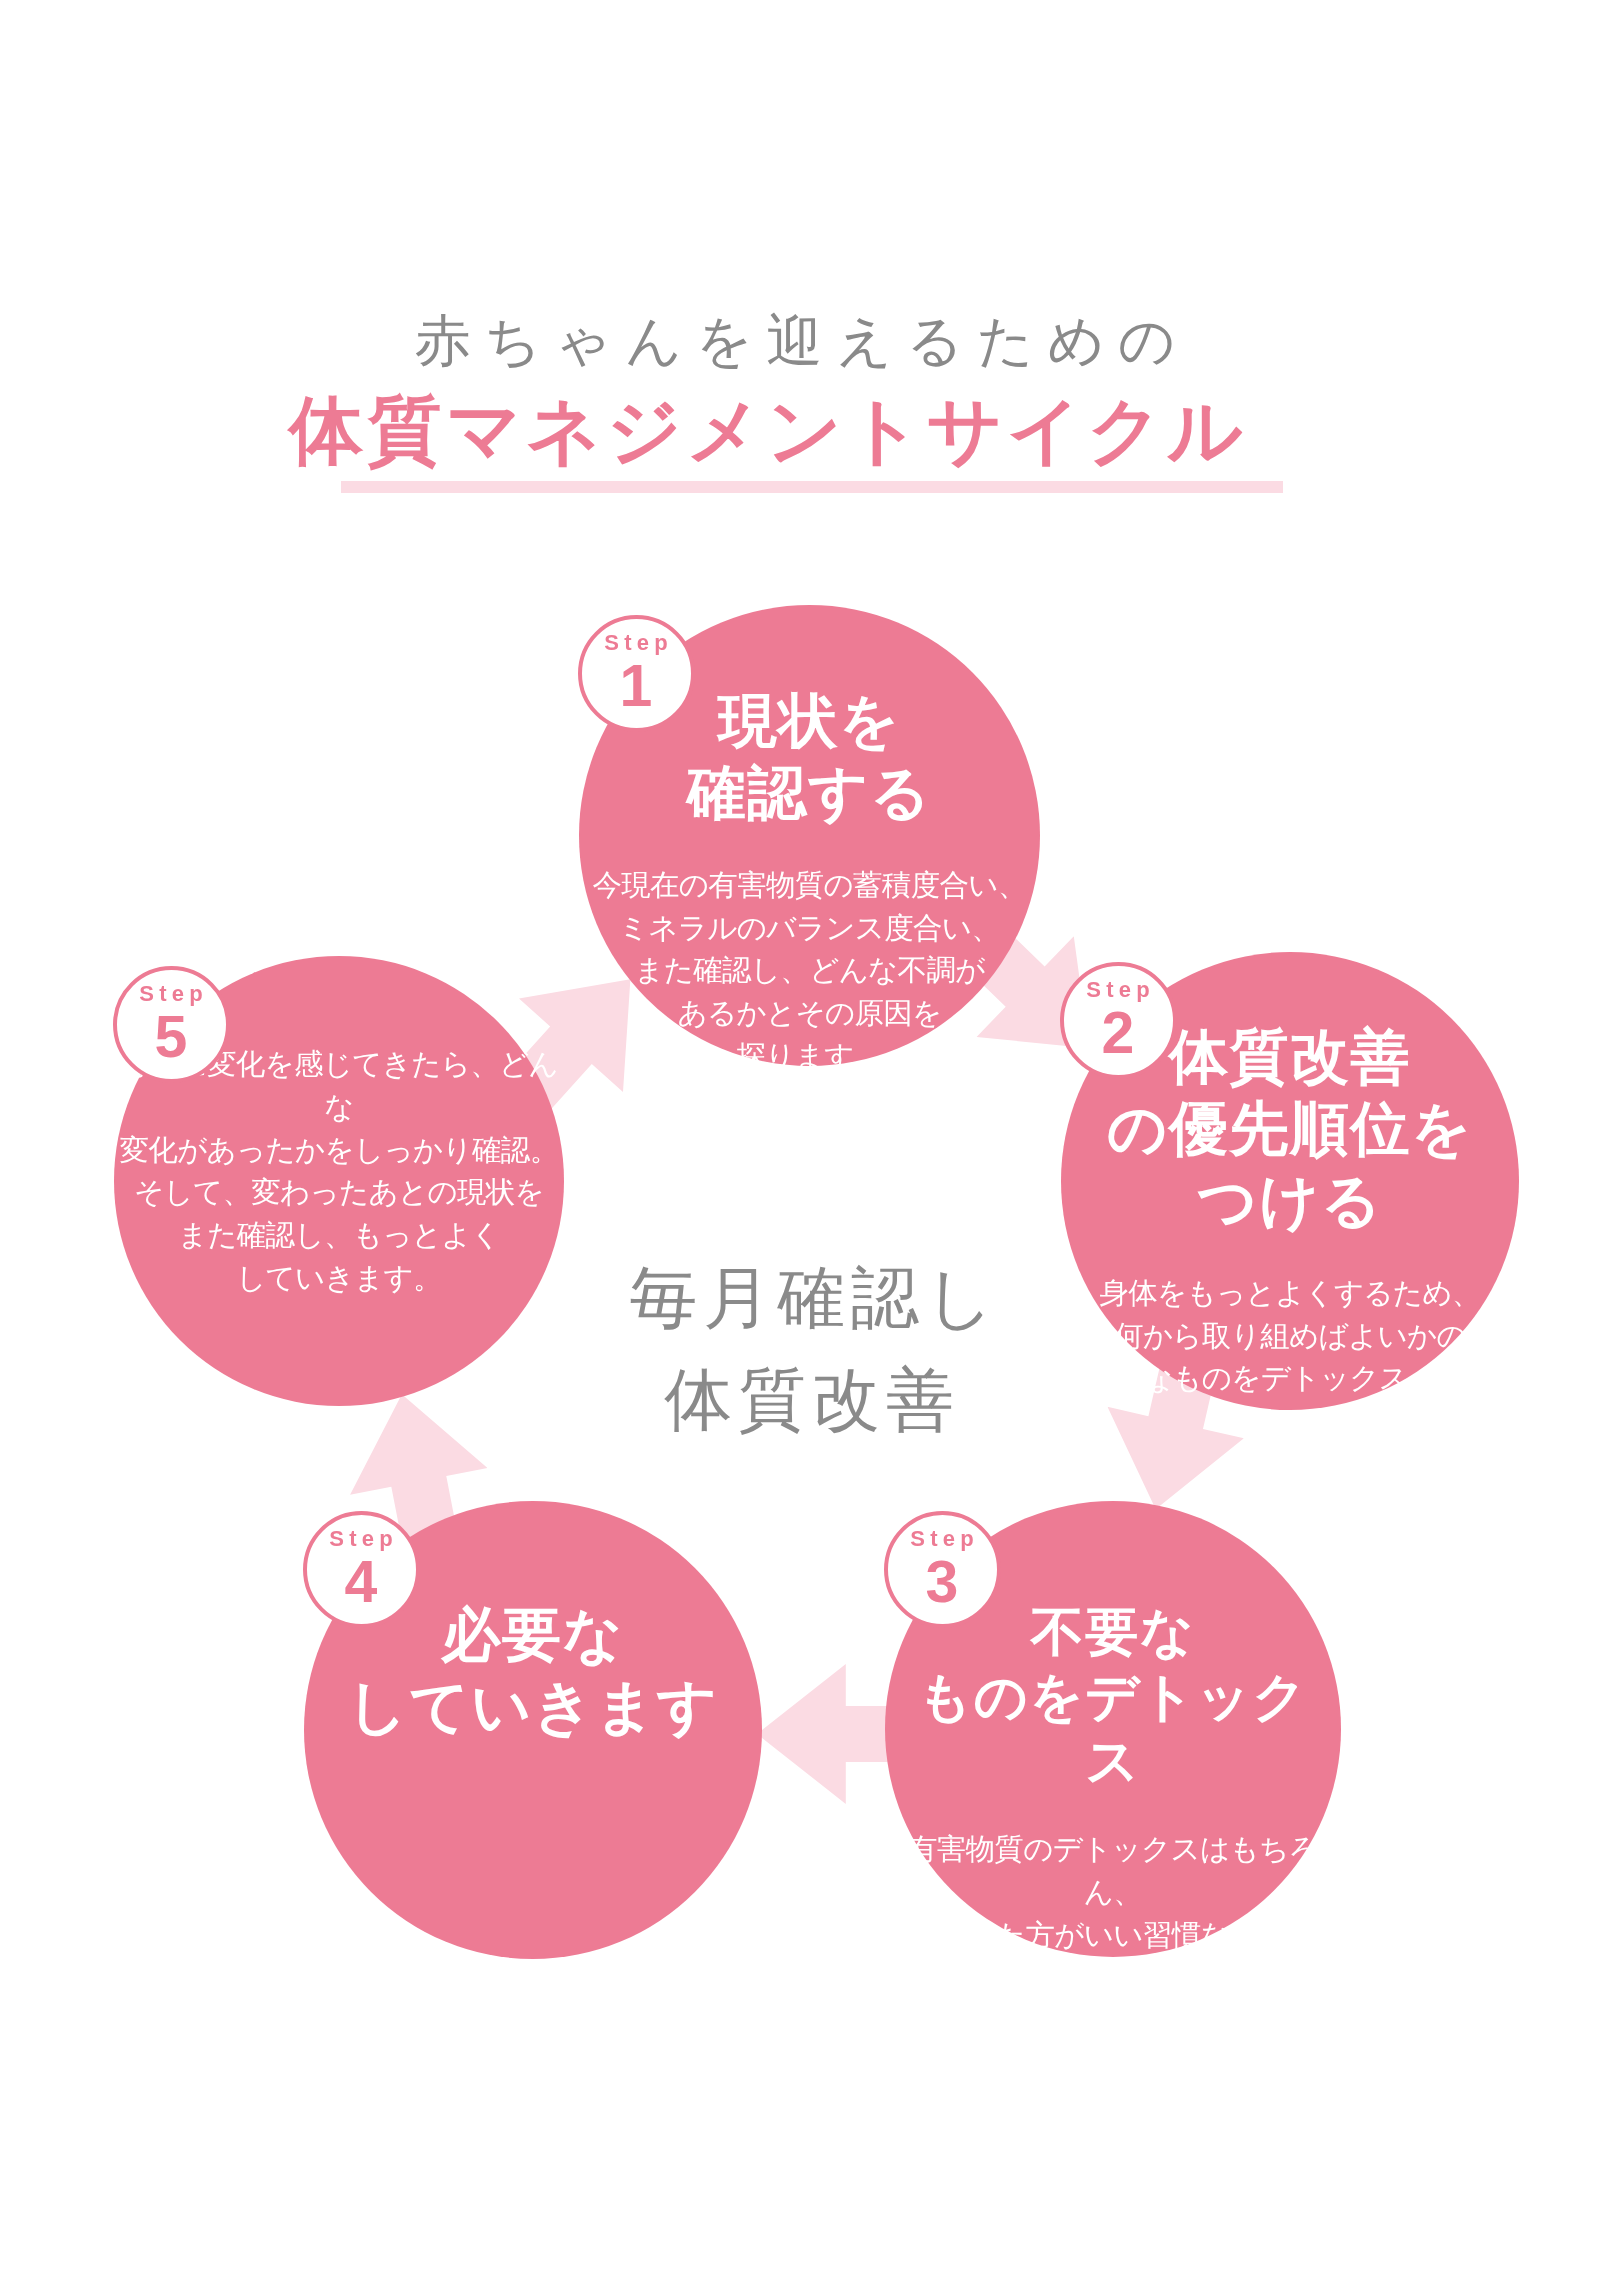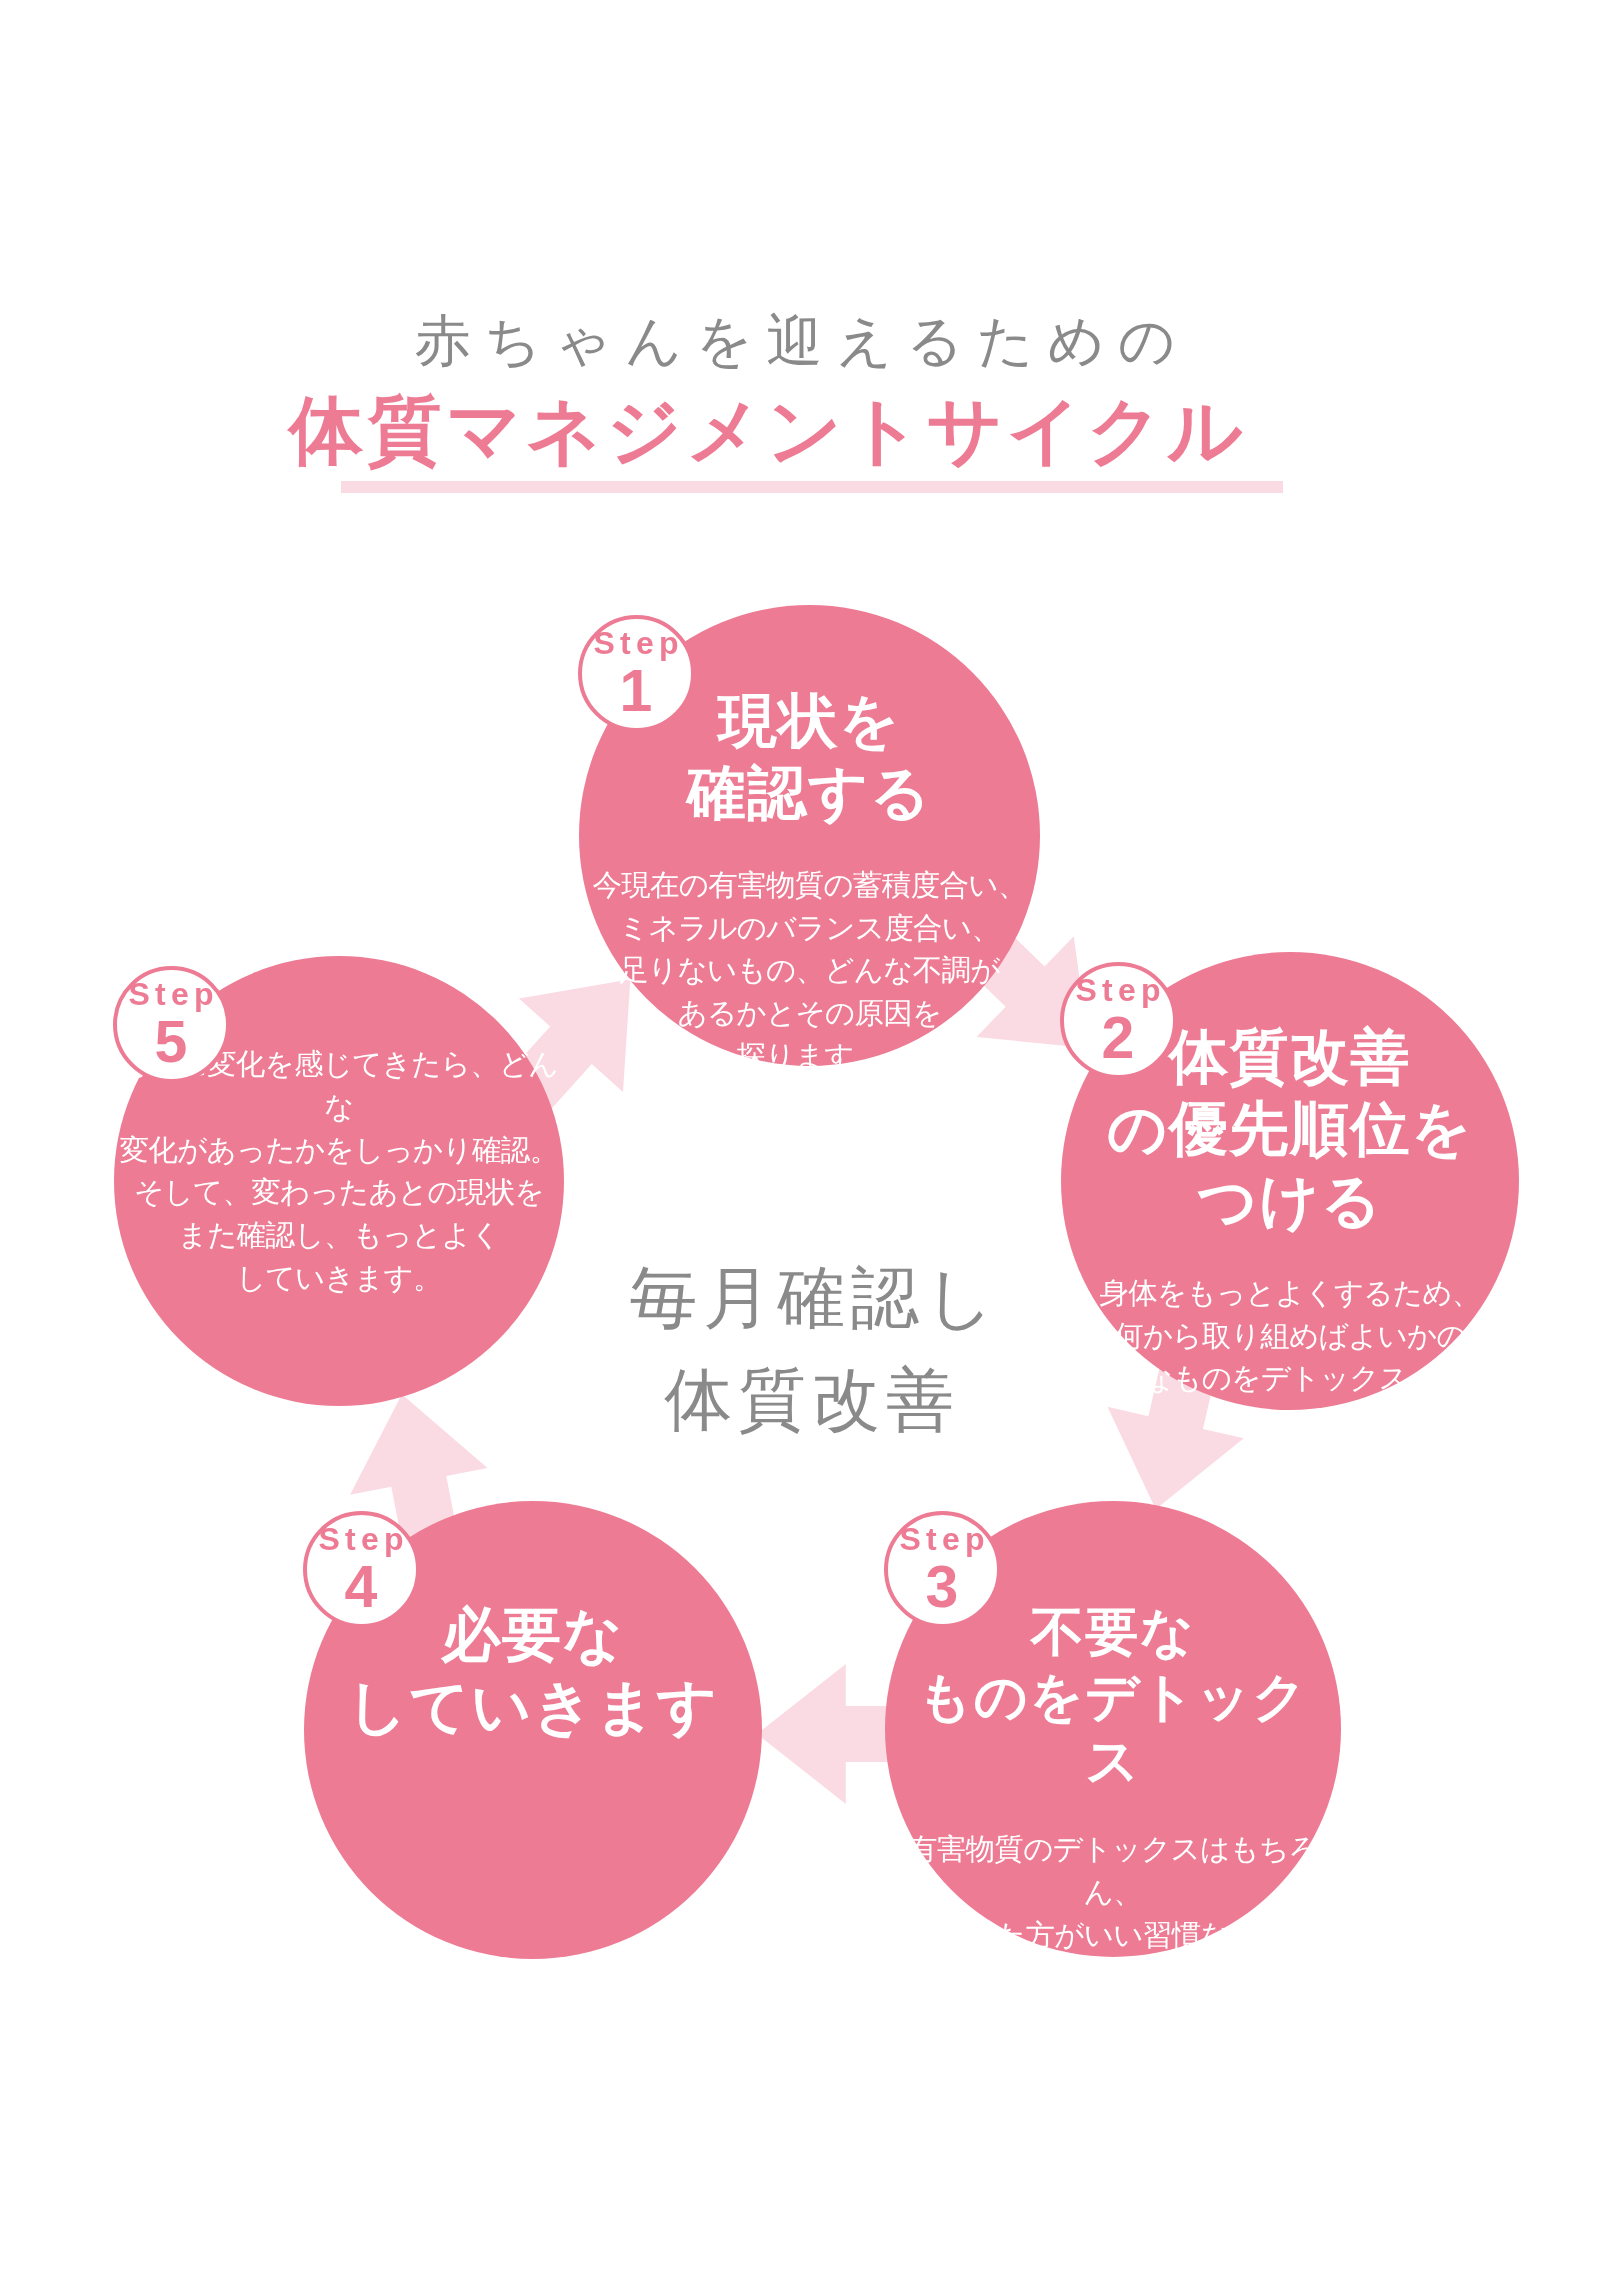--- a/index.html
+++ b/index.html
@@ -60,21 +60,21 @@
     margin:34px 0 0 0;white-space:pre-line;
     font-size:29.5px;font-weight:500;line-height:1.45;letter-spacing:-0.7px;
   }
   
   .badge{
     position:absolute;left:-1.5px;top:10.3px;width:117px;height:117px;
     background:#fff;border:4.4px solid var(--accent-pink);border-radius:50%;
     box-sizing:border-box;display:flex;flex-direction:column;
     align-items:center;justify-content:center;color:var(--accent-pink);
   }
-  .badge-step{font-size:32px;font-weight:700;letter-spacing:5.2px;text-indent:5.2px;line-height:1;}
+  .badge-step{font-size:22px;font-weight:700;letter-spacing:5.2px;text-indent:5.2px;line-height:1;}
   .badge-num{font-size:59px;font-weight:700;line-height:1;margin-top:3px;}
   
   .center-label{
     position:absolute;left:0;top:1246px;width:1624px;z-index:0;
     text-align:center;color:var(--text-gray);white-space:pre-line;
     font-size:68px;font-weight:500;letter-spacing:5.9px;text-indent:5.9px;line-height:1.5;
   }
 </style>
 </head>
 <body>
@@ -94,21 +94,21 @@
 
 <section class="circle s1">
   <div class="badge">
     <span class="badge-step">Step</span>
     <span class="badge-num">1</span>
   </div>
   <h2 class="c-title">現状を
 確認する</h2>
   <p class="c-body">今現在の有害物質の蓄積度合い、
 ミネラルのバランス度合い、
-足りないもの、どんな不調が
+また確認し、どんな不調が
 あるかとその原因を
 探ります。</p>
 </section>
 
 <section class="circle s2">
   <div class="badge">
     <span class="badge-step">Step</span>
     <span class="badge-num">2</span>
   </div>
   <h2 class="c-title">体質改善

